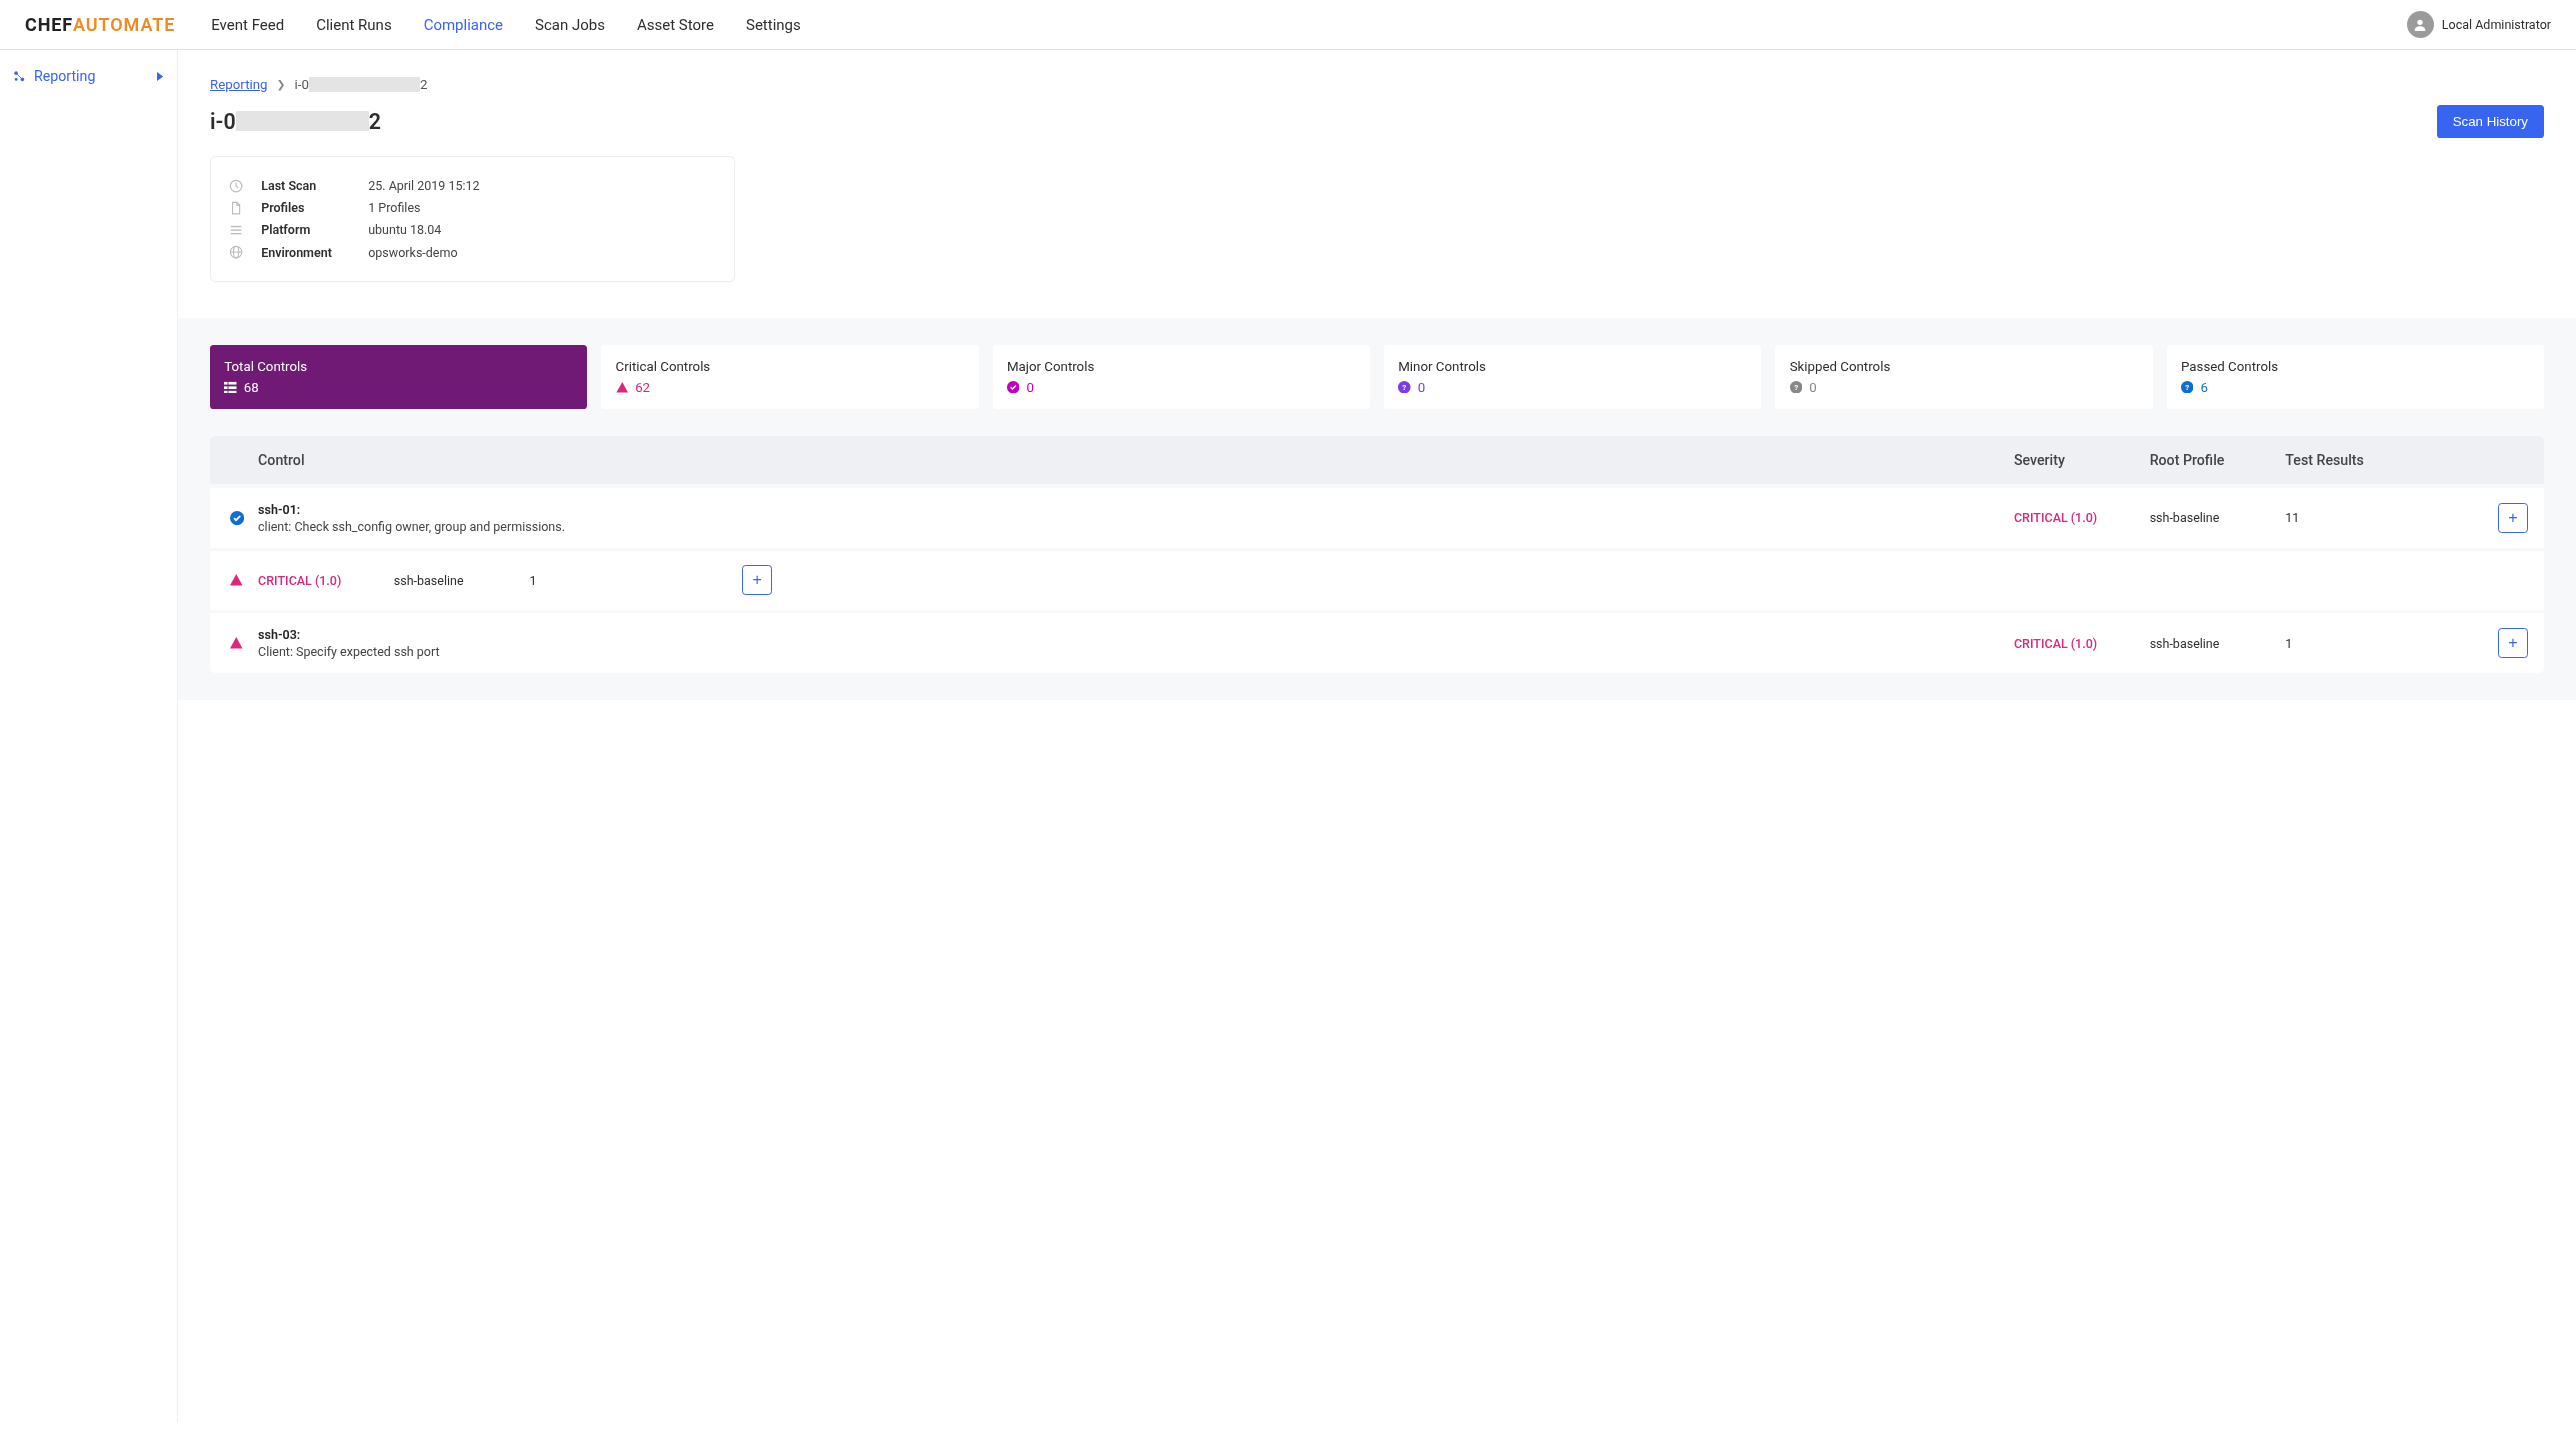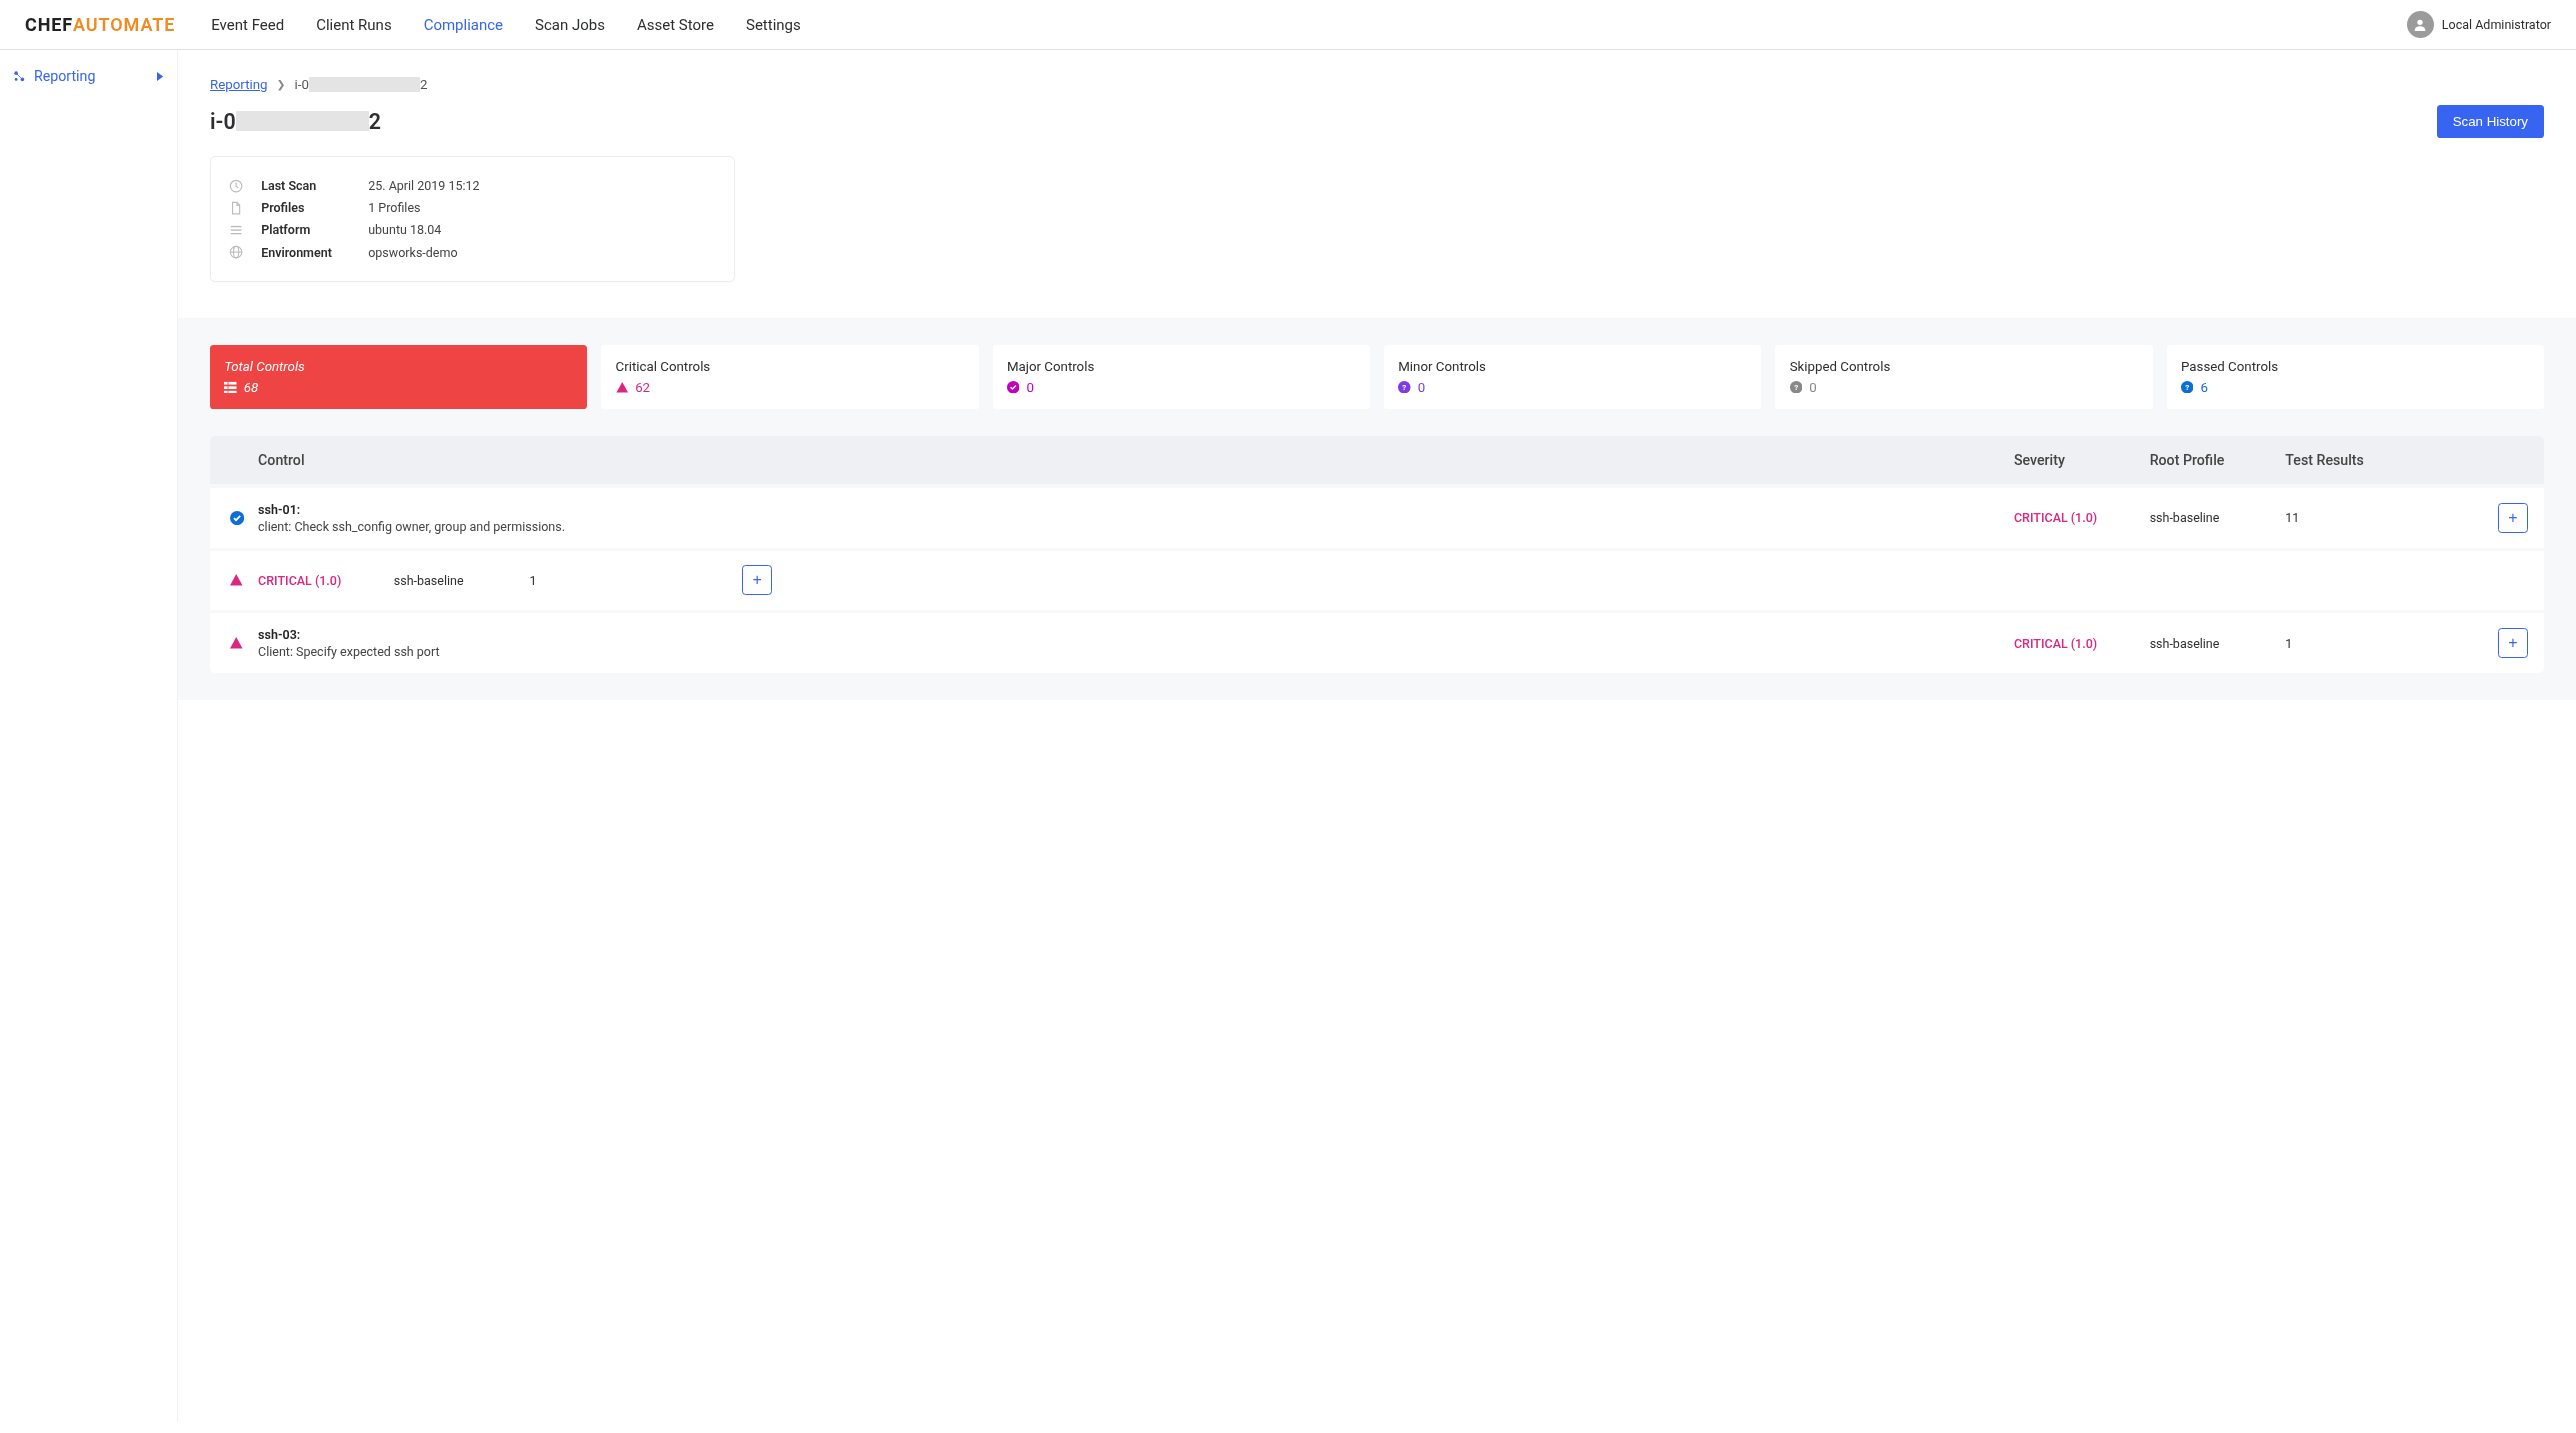--- a/index.html
+++ b/index.html
@@ -157,23 +157,22 @@
       margin-bottom: 27px;
     }
     .filter-card {
       flex: 1;
       background: #fff;
       border-radius: 3.6px;
       padding: 14.2px 14.2px;
       cursor: pointer;
     }
     .filter-card.active {
-      background: #ef4444;
+      background: #701a75;
       color: #fff;
-      font-style: italic;
     }
     .filter-card-title {
       font-size: 13.3px;
       margin-bottom: 5.3px;
     }
     .filter-card-row {
       display: flex;
       align-items: center;
       gap: 7.1px;
       font-size: 13.3px;

